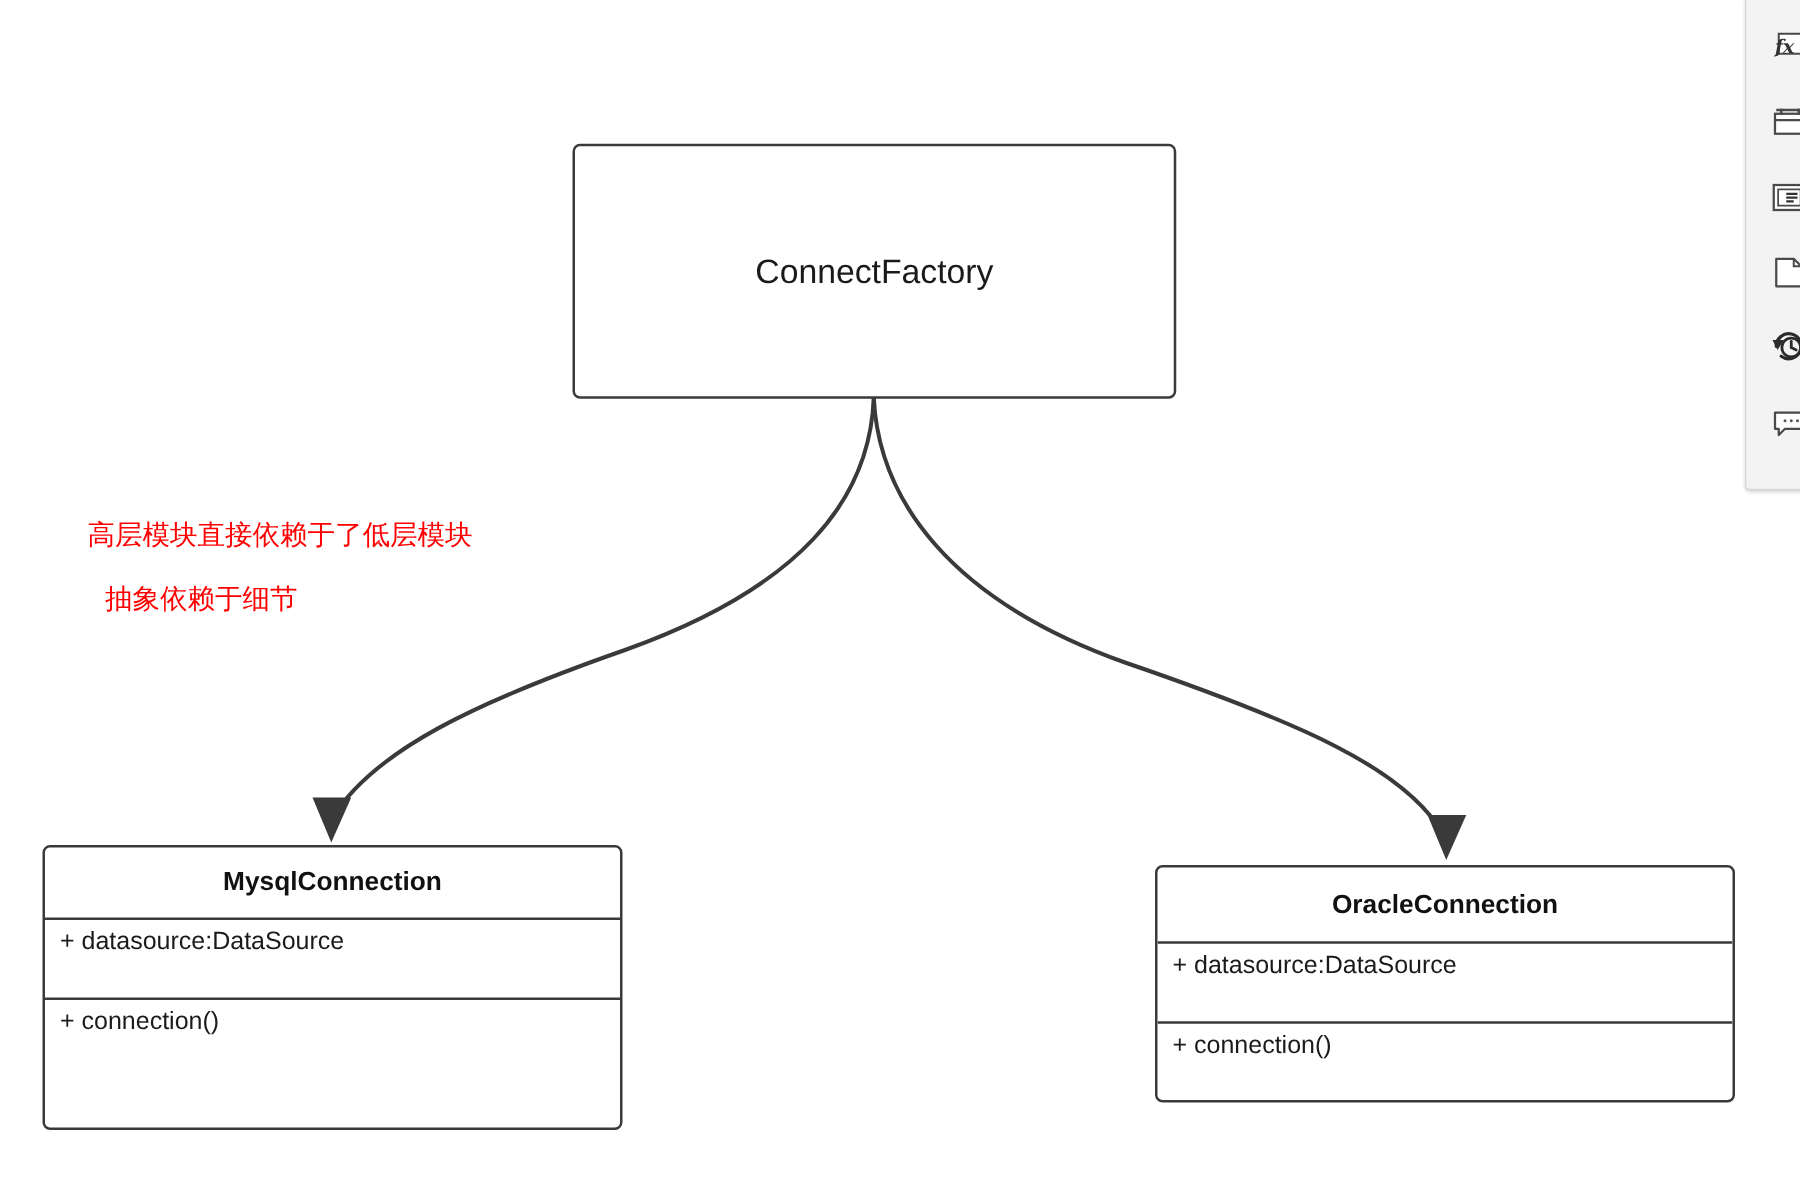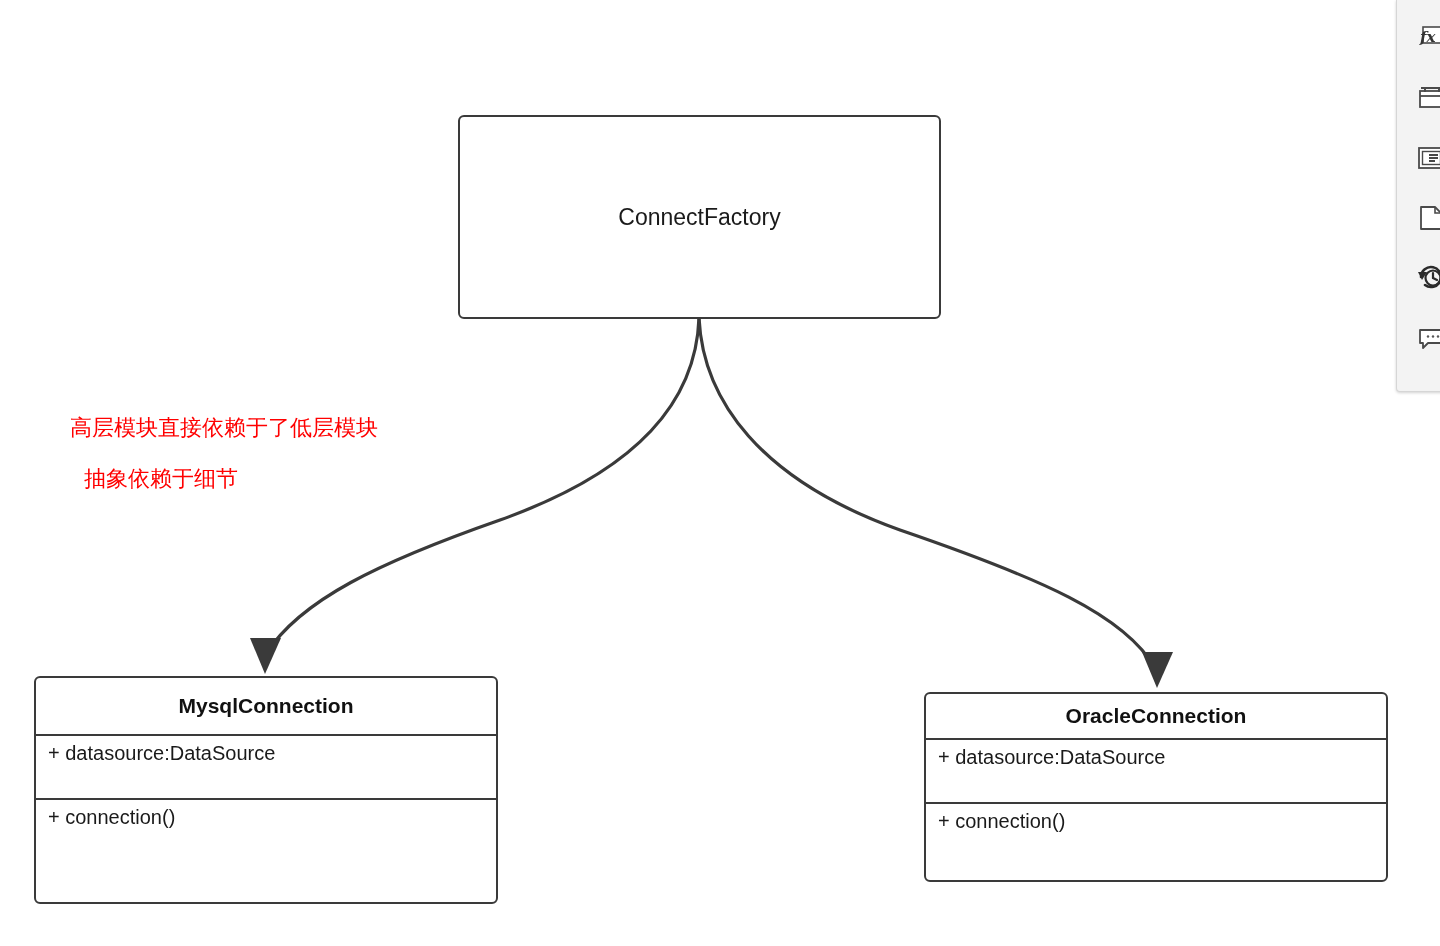--- a/index.html
+++ b/index.html
@@ -30,21 +30,21 @@
     border-radius: 6px;
     overflow: hidden;
   }
 
   .uml-simple {
     display: flex;
     align-items: center;
     justify-content: center;
   }
   .uml-simple .cls-title {
-    font-size: 23px;
+    font-size: 27px;
     color: #1a1a1a;
     font-weight: normal;
     text-align: right;
   }
 
   .cls-header {
     box-sizing: border-box;
     width: 100%;
     text-align: center;
     font-weight: bold;
@@ -141,21 +141,21 @@
     <div class="cls-header" style="height:58px;">MysqlConnection</div>
     <div class="cls-section bordered" style="height:64px;">
       <div>+ datasource:DataSource</div>
     </div>
     <div class="cls-section" style="height:62px;">
       <div>+ connection()</div>
     </div>
   </div>
 
   <div class="uml-box" style="left:924px; top:692px; width:464px; height:190px;">
-    <div class="cls-header" style="height:46px;">OracleConnection</div>
+    <div class="cls-header" style="height:61px;">OracleConnection</div>
     <div class="cls-section bordered" style="height:64px;">
       <div>+ datasource:DataSource</div>
     </div>
     <div class="cls-section" style="height:64px;">
       <div>+ connection()</div>
     </div>
   </div>
 
   <div class="annotation" style="left:70px; top:413px;">高层模块直接依赖于了低层模块</div>
   <div class="annotation" style="left:84px; top:464px;">抽象依赖于细节</div>

